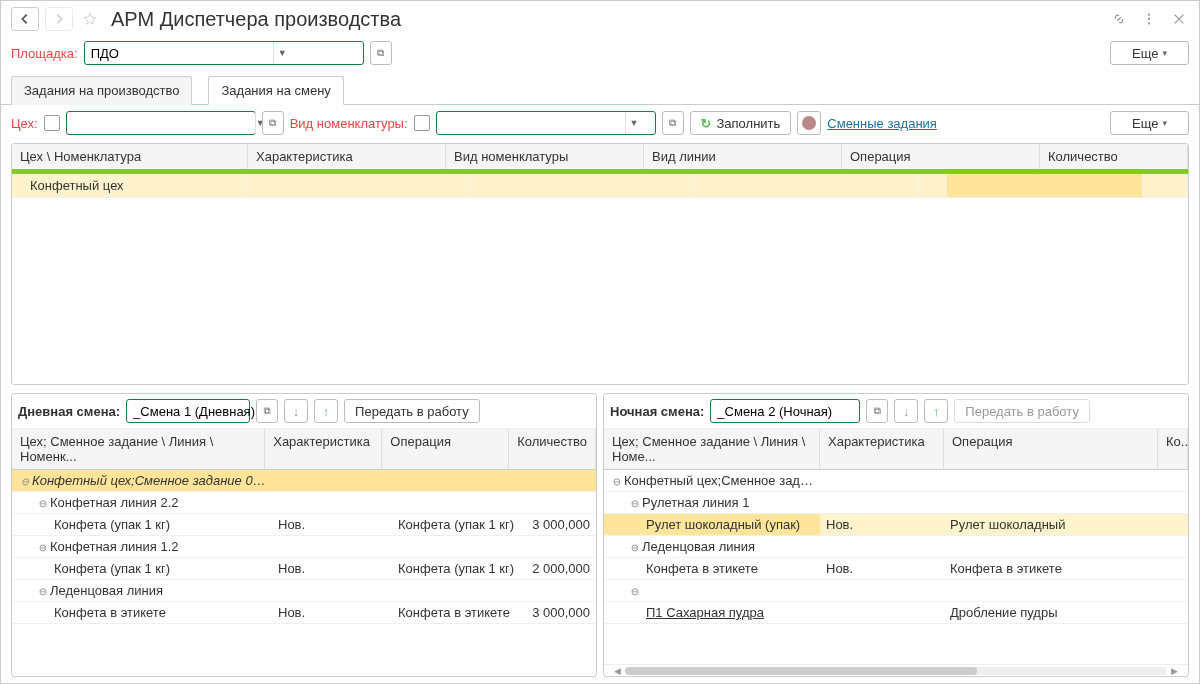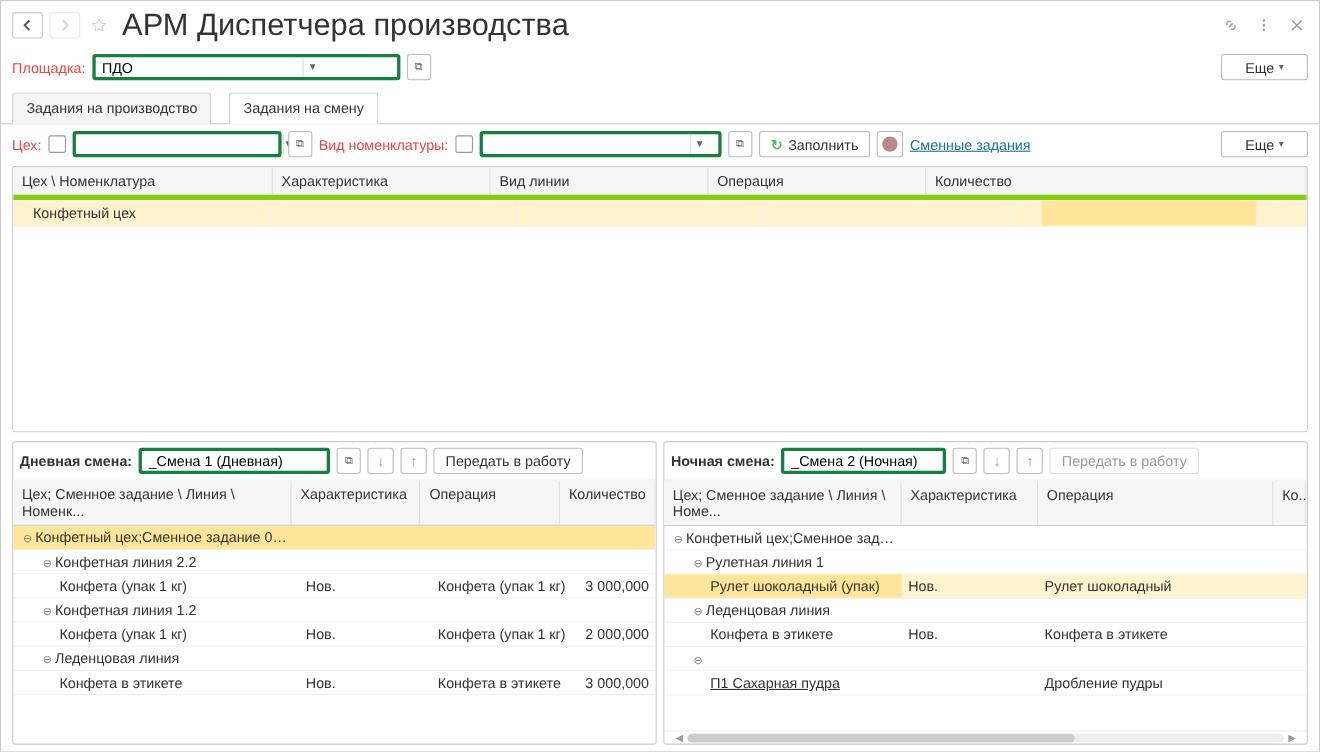--- a/index.html
+++ b/index.html
@@ -3,27 +3,27 @@
 <meta charset="utf-8">
 <style>
 * { box-sizing: border-box; margin: 0; padding: 0; font-family: Arial, sans-serif; font-size: 13px; }
 body { background: #fff; color: #333; }
 .window { width: 1200px; height: 684px; display: flex; flex-direction: column; border: 1px solid #ccc; overflow: hidden; }
 
 .titlebar { display: flex; align-items: center; padding: 6px 10px; gap: 6px; }
 .nav-btn { width: 28px; height: 24px; border: 1px solid #ccc; background: #fff; border-radius: 3px; display: flex; align-items: center; justify-content: center; cursor: pointer; color: #666; }
 .nav-btn.disabled { opacity: 0.4; }
 .star { width: 22px; height: 22px; display: flex; align-items: center; justify-content: center; color: #ccc; cursor: pointer; }
-.title { font-size: 28px; font-weight: normal; margin-left: 4px; flex: 1; }
+.title { font-size: 20px; font-weight: normal; margin-left: 4px; flex: 1; }
 .title-actions { display: flex; gap: 10px; align-items: center; color: #999; }
 .title-action { width: 20px; height: 20px; display: flex; align-items: center; justify-content: center; cursor: pointer; }
 
 .toolbar-row { display: flex; align-items: center; padding: 4px 10px; gap: 6px; }
 .label { color: #ef4444; }
-.input-combo { display: flex; border: 3px solid #15803d; border-radius: 3px; background: #fff; height: 24px; }
+.input-combo { display: flex; border: 1px solid #15803d; border-radius: 3px; background: #fff; height: 24px; }
 .input-combo input { border: none; padding: 0 6px; outline: none; background: transparent; }
 .input-combo .dd { width: 18px; border-left: 1px solid #ddd; display: flex; align-items: center; justify-content: center; cursor: pointer; color: #666; font-size: 9px; }
 .ext-btn { width: 22px; height: 24px; border: 1px solid #bbb; border-radius: 3px; background: #fff; display: flex; align-items: center; justify-content: center; cursor: pointer; font-size: 10px; color: #666; }
 .more-btn { height: 24px; padding: 0 21px; border: 1px solid #bbb; border-radius: 3px; background: #fff; cursor: pointer; display: flex; align-items: center; gap: 4px; }
 .spacer { flex: 1; }
 
 .tabs { display: flex; gap: 16px; padding: 0 10px; margin-top: 6px; border-bottom: 1px solid #ccc; }
 .tab { padding: 6px 12px; border: 1px solid #ccc; border-bottom: none; border-radius: 3px 3px 0 0; cursor: pointer; background: #f5f5f5; position: relative; top: 1px; }
 .tab.active { background: #fff; border-bottom: 1px solid #fff; }
 
@@ -167,20 +167,21 @@
     <div class="more-btn">
       <span>Еще</span>
         <span style="font-size:9px;color:#666">▾</span>
     </div>
   </div>
 
   <div class="main-table">
     <div class="table-header">
       <div class="th c-nom">Цех \ Номенклатура</div>
       <div class="th c-char">Характеристика</div>
+      <div class="th c-type">Вид номенклатуры</div>
       <div class="th c-line">Вид линии</div>
       <div class="th c-op">Операция</div>
       <div class="th c-qty">Количество</div>
     </div>
     <div class="table-body">
       <div class="tr hl">
         <div class="td c-nom" style="padding-left:18px">Конфетный цех</div>
         <div class="td c-char"></div>
         <div class="td c-type"></div>
         <div class="td c-line"></div>
@@ -188,41 +189,41 @@
         <div class="td c-qty"></div>
       </div>
     </div>
   </div>
 
   <div class="panels">
 
     <div class="panel">
       <div class="panel-toolbar">
         <span class="bold-label">Дневная смена:</span>
-        <div class="input-combo" style="width:174px">
+        <div class="input-combo" style="width:124px">
           <input value="_Смена 1 (Дневная)" style="">
           <div class="dd">▼</div>
         </div>
         <div class="ext-btn">⧉</div>
         <div class="arrow-btn down">↓</div>
         <div class="arrow-btn up">↑</div>
         <div class="btn">
           <span>Передать в работу</span>
         </div>
       </div>
       <div class="panel-table">
         <div class="panel-header">
           <div class="th p-nom">Цех; Сменное задание \ Линия \ Номенк...</div>
           <div class="th p-char">Характеристика</div>
           <div class="th p-op">Операция</div>
           <div class="th p-qty">Количество</div>
         </div>
         <div class="panel-body" id="day-body">
             <div class="ptr group0 sel">
-              <div class="ptd p-nom" style="padding-left: 6px;"><span class="expander">⊖</span><span>Конфетный цех;Сменное задание 00…</span></div>
+              <div class="ptd p-nom" style="padding-left: 6px; font-style: italic;"><span class="expander">⊖</span><span>Конфетный цех;Сменное задание 00…</span></div>
               <div class="ptd p-char"></div>
               <div class="ptd p-op"></div>
               <div class="ptd p-qty qty"></div>
             </div>
             <div class="ptr">
               <div class="ptd p-nom" style="padding-left: 24px;"><span class="expander">⊖</span><span>Конфетная линия 2.2</span></div>
               <div class="ptd p-char"></div>
               <div class="ptd p-op"></div>
               <div class="ptd p-qty qty"></div>
             </div>

